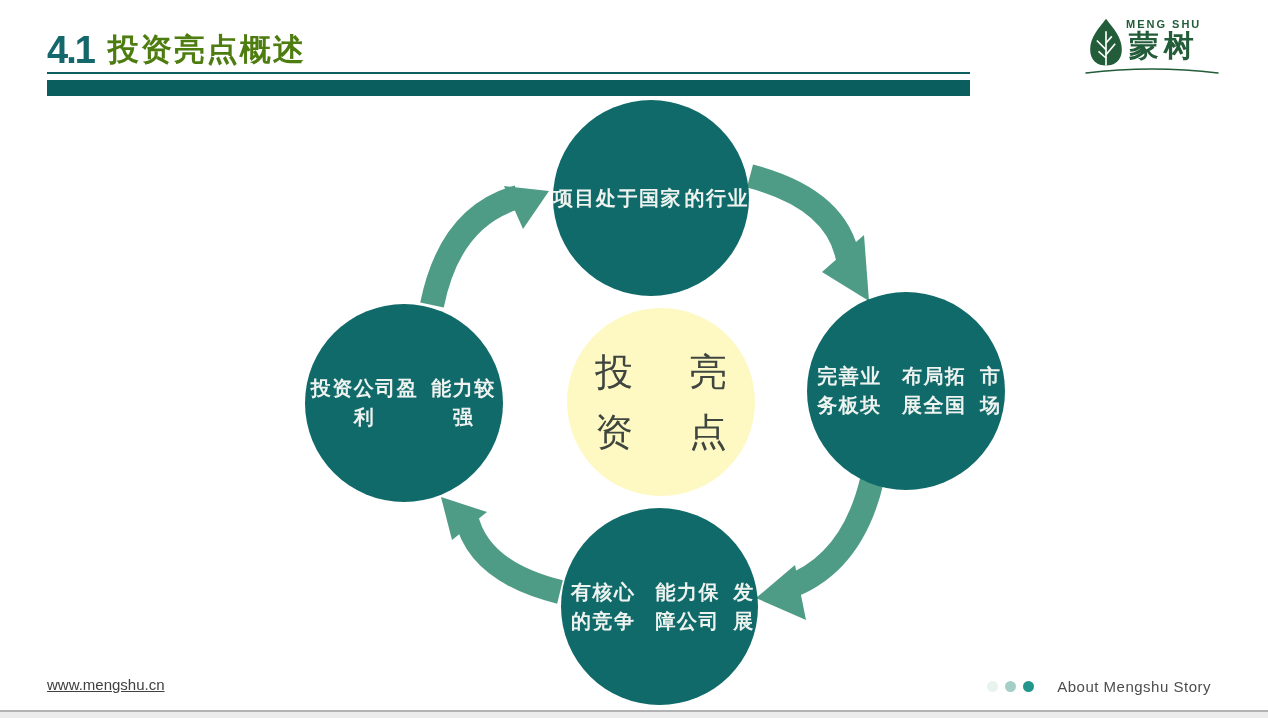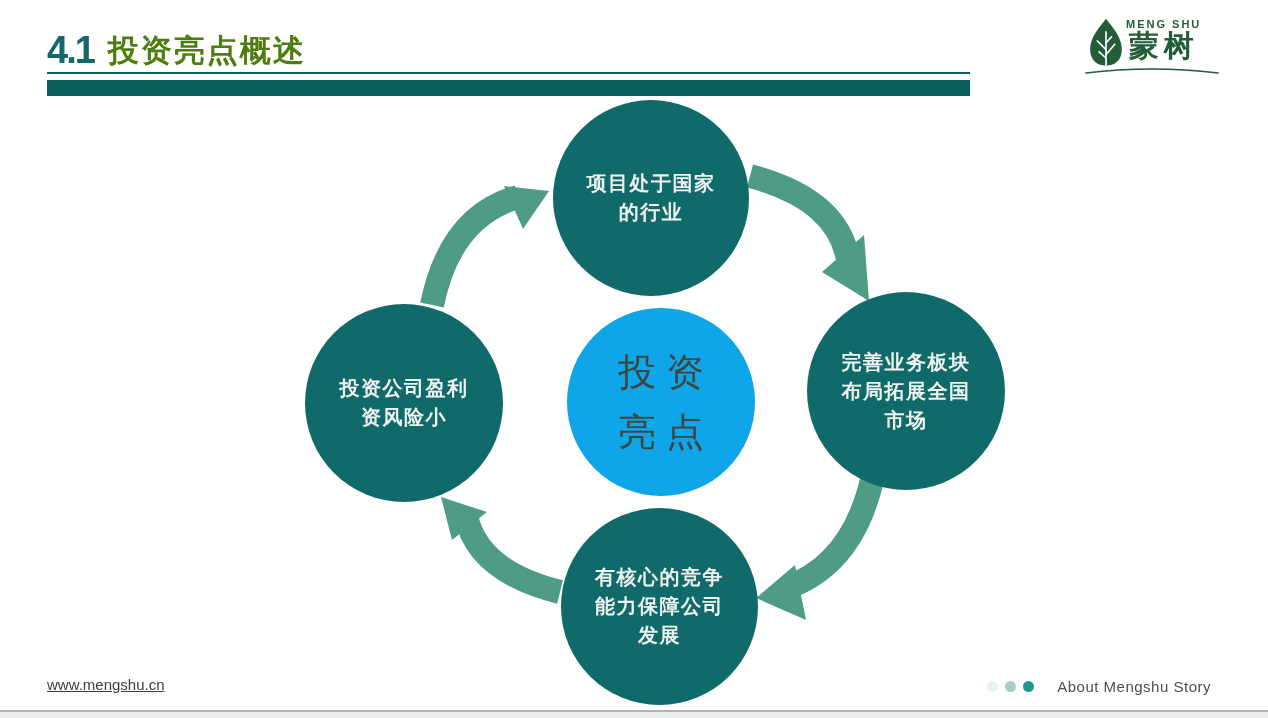--- a/index.html
+++ b/index.html
@@ -6,21 +6,21 @@
   body{
     width:1268px;height:718px;background:#ffffff;
     font-family:"Liberation Sans", sans-serif;
     position:relative;overflow:hidden;
   }
   .stage{position:absolute;inset:0;width:1268px;height:718px;}
 
   
   .header-title{
     position:absolute;left:47px;top:28px;height:44px;
-    display:flex;align-items:flex-end;gap:14px;white-space:nowrap;
+    display:flex;align-items:center;gap:14px;white-space:nowrap;
   }
   .section-number{
     font-size:38px;font-weight:900;letter-spacing:-2px;
     color:#14676a;font-family:"Liberation Sans",sans-serif;
   }
   .slide-title{
     font-size:31px;font-weight:700;letter-spacing:2px;color:#4d7c0f;
   }
   .title-rule{
     position:absolute;left:47px;top:72px;width:923px;height:2px;
@@ -44,33 +44,33 @@
   .logo-cn{
     font-size:30px;font-weight:700;letter-spacing:5px;color:#235c38;
     display:block;margin-top:0px;line-height:1.05;
   }
   .logo-arc{position:absolute;left:-6px;top:56px;width:140px;height:12px;}
 
   
   .arrows-layer{position:absolute;left:0;top:0;width:1268px;height:718px;z-index:1;pointer-events:none;}
   .circle{
     position:absolute;border-radius:50%;z-index:2;
-    display:flex;flex-direction:column;align-items:center;justify-content:center;
+    display:flex;flex-direction:row;align-items:center;justify-content:space-between;
     text-align:center;
   }
   .node{
     background:#0f6a69;color:#eef3f0;font-weight:700;font-size:20px;
     line-height:29px;letter-spacing:1.5px;
   }
   .node-top{left:553px;top:100px;width:196px;height:196px;}
   .node-right{left:807px;top:292px;width:198px;height:198px;}
   .node-bottom{left:561px;top:508px;width:197px;height:197px;}
   .node-left{left:305px;top:304px;width:198px;height:198px;}
   .center-circle{
-    left:567px;top:308px;width:188px;height:188px;background:#0ea5e9;
+    left:567px;top:308px;width:188px;height:188px;background:#fef9c3;
     font-family:"DejaVu Serif","Liberation Serif",serif;
     color:#3f463f;font-size:38px;line-height:60px;font-weight:500;
   }
   .center-line{letter-spacing:10px;padding-left:10px;}
 
   
   .footer-link{
     position:absolute;left:47px;top:676px;
     font-size:15px;color:#404040;text-decoration:underline;cursor:pointer;
   }
@@ -160,21 +160,21 @@
   </div>
 
   <div class="circle node node-right">
     <div>完善业务板块</div>
     <div>布局拓展全国</div>
     <div>市场</div>
   </div>
 
   <div class="circle node node-left">
     <div>投资公司盈利</div>
-    <div>资风险小</div>
+    <div>能力较强</div>
   </div>
 
   <a class="footer-link">www.mengshu.cn</a>
 
   <div class="footer-right">
     <span class="dot dot1"></span>
     <span class="dot dot2"></span>
     <span class="dot dot3"></span>
     <span class="footer-caption">About Mengshu Story</span>
   </div>

